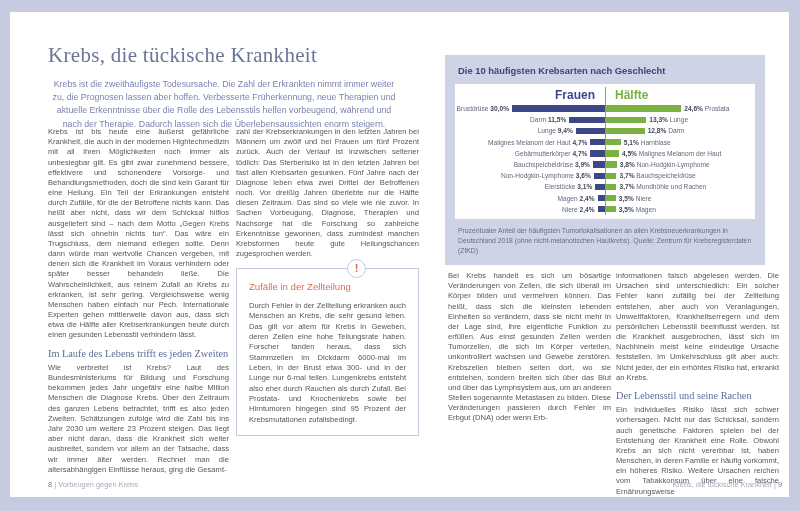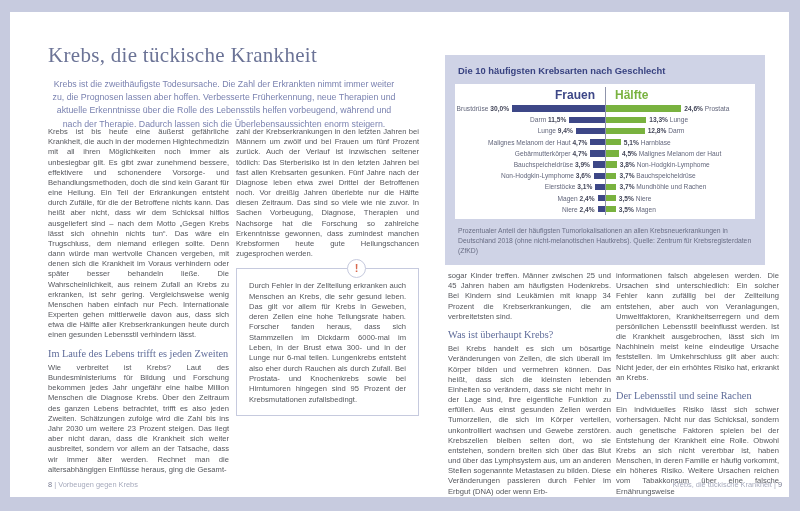--- a/index.html
+++ b/index.html
@@ -65,20 +65,21 @@
     <div class="bodycol col1">
       <p>Krebs ist bis heute eine äußerst gefährliche Krankheit, die auch in der modernen Hightechmedizin mit all ihren Möglichkeiten noch immer als unbesiegbar gilt. Es gibt zwar zunehmend bessere, effektivere und schonendere Vorsorge- und Behandlungsmethoden, doch die sind kein Garant für eine Heilung. Ein Teil der Erkrankungen entsteht durch Zufälle, für die der Betroffene nichts kann. Das heißt aber nicht, dass wir dem Schicksal hilflos ausgeliefert sind – nach dem Motto „Gegen Krebs lässt sich ohnehin nichts tun“. Das wäre ein Trugschluss, dem niemand erliegen sollte. Denn dann würde man wertvolle Chancen vergeben, mit denen sich die Krankheit im Voraus verhindern oder später besser behandeln ließe. Die Wahrscheinlichkeit, aus reinem Zufall an Krebs zu erkranken, ist sehr gering. Vergleichsweise wenig Menschen haben einfach nur Pech. Internationale Experten gehen mittlerweile davon aus, dass sich etwa die Hälfte aller Krebserkrankungen heute durch einen gesunden Lebensstil verhindern lässt.</p>
       <div class="subhead">Im Laufe des Lebens trifft es jeden Zweiten</div>
       <p>Wie verbreitet ist Krebs? Laut des Bundesministeriums für Bildung und Forschung bekommen jedes Jahr ungefähr eine halbe Million Menschen die Diagnose Krebs. Über den Zeitraum des ganzen Lebens betrachtet, trifft es also jeden Zweiten. Schätzungen zufolge wird die Zahl bis ins Jahr 2030 um weitere 23 Prozent steigen. Das liegt aber nicht daran, dass die Krankheit sich weiter ausbreitet, sondern vor allem an der Tatsache, dass wir immer älter werden. Rechnet man die altersabhängigen Einflüsse heraus, ging die Gesamt-</p>
     </div>
 
     <div class="bodycol col2">
       <p>zahl der Krebserkrankungen in den letzten Jahren bei Männern um zwölf und bei Frauen um fünf Prozent zurück. Auch der Verlauf ist inzwischen seltener tödlich: Das Sterberisiko ist in den letzten Jahren bei fast allen Krebsarten gesunken. Fünf Jahre nach der Diagnose leben etwa zwei Drittel der Betroffenen noch. Vor dreißig Jahren überlebte nur die Hälfte diesen Zeitraum. Das sind so viele wie nie zuvor. In Sachen Vorbeugung, Diagnose, Therapien und Nachsorge hat die Forschung so zahlreiche Erkenntnisse gewonnen, dass zumindest manchen Krebsformen heute gute Heilungschancen zugesprochen werden.</p>
       <div class="infobox">
         <div class="alert-badge">!</div>
+        <div class="infobox-title">Zufälle in der Zellteilung</div>
         <div class="infobox-text">Durch Fehler in der Zellteilung erkranken auch Menschen an Krebs, die sehr gesund leben. Das gilt vor allem für Krebs in Geweben, deren Zellen eine hohe Teilungsrate haben. Forscher fanden heraus, dass sich Stammzellen im Dickdarm 6000-mal im Leben, in der Brust etwa 300- und in der Lunge nur 6-mal teilen. Lungenkrebs entsteht also eher durch Rauchen als durch Zufall. Bei Prostata- und Knochenkrebs sowie bei Hirntumoren hingegen sind 95 Prozent der Krebsmutationen zufallsbedingt.</div>
       </div>
     </div>
 
     <div class="chartbox">
       <div class="chart-title">Die 10 häufigsten Krebsarten nach Geschlecht</div>
       <div class="chart-panel">
         <div class="chart-divider"></div>
         <div class="chart-header">
           <span class="fh" style="color: rgb(61, 71, 135);">Frauen</span>
@@ -184,22 +185,20 @@
                 <span class="cbar m" style="width: 10.85px; background: rgb(121, 178, 63);"></span>
                 <span class="clabel"><b class="cval">3,5%</b> Magen</span>
               </div>
             </div>
           </div>
       </div>
       <div class="chart-caption">Prozentualer Anteil der häufigsten Tumorlokalisationen an allen Krebsneuerkrankungen in Deutschland 2018 (ohne nicht-melanotischen Hautkrebs). Quelle: Zentrum für Krebsregisterdaten (ZfKD)</div>
     </div>
 
     <div class="bodycol col3">
-      <p>sogar Kinder treffen. Männer zwischen 25 und 45 Jahren haben am häufigsten Hodenkrebs. Bei Kindern sind Leukämien mit knapp 34 Prozent die Krebserkrankungen, die am verbreitetsten sind.</p>
-      <div class="subhead">Was ist überhaupt Krebs?</div>
       <p>Bei Krebs handelt es sich um bösartige Veränderungen von Zellen, die sich überall im Körper bilden und vermehren können. Das heißt, dass sich die kleinsten lebenden Einheiten so verändern, dass sie nicht mehr in der Lage sind, ihre eigentliche Funktion zu erfüllen. Aus einst gesunden Zellen werden Tumorzellen, die sich im Körper verteilen, unkontrolliert wachsen und Gewebe zerstören. Krebszellen bleiben selten dort, wo sie entstehen, sondern breiten sich über das Blut und über das Lymphsystem aus, um an anderen Stellen sogenannte Metastasen zu bilden. Diese Veränderungen passieren durch Fehler im Erbgut (DNA) oder wenn Erb-</p>
     </div>
 
     <div class="bodycol col4">
       <p>informationen falsch abgelesen werden. Die Ursachen sind unterschiedlich: Ein solcher Fehler kann zufällig bei der Zellteilung entstehen, aber auch von Veranlagungen, Umweltfaktoren, Krankheitserregern und dem persönlichen Lebensstil beeinflusst werden. Ist die Krankheit ausgebrochen, lässt sich im Nachhinein meist keine eindeutige Ursache feststellen. Im Umkehrschluss gilt aber auch: Nicht jeder, der ein erhöhtes Risiko hat, erkrankt an Krebs.</p>
       <div class="subhead">Der Lebensstil und seine Rachen</div>
       <p>Ein individuelles Risiko lässt sich schwer vorhersagen. Nicht nur das Schicksal, sondern auch genetische Faktoren spielen bei der Entstehung der Krankheit eine Rolle. Obwohl Krebs an sich nicht vererbbar ist, haben Menschen, in deren Familie er häufig vorkommt, ein höheres Risiko. Weitere Ursachen reichen vom Tabakkonsum über eine falsche Ernährungsweise</p>
     </div>
 
     <div class="footer">

